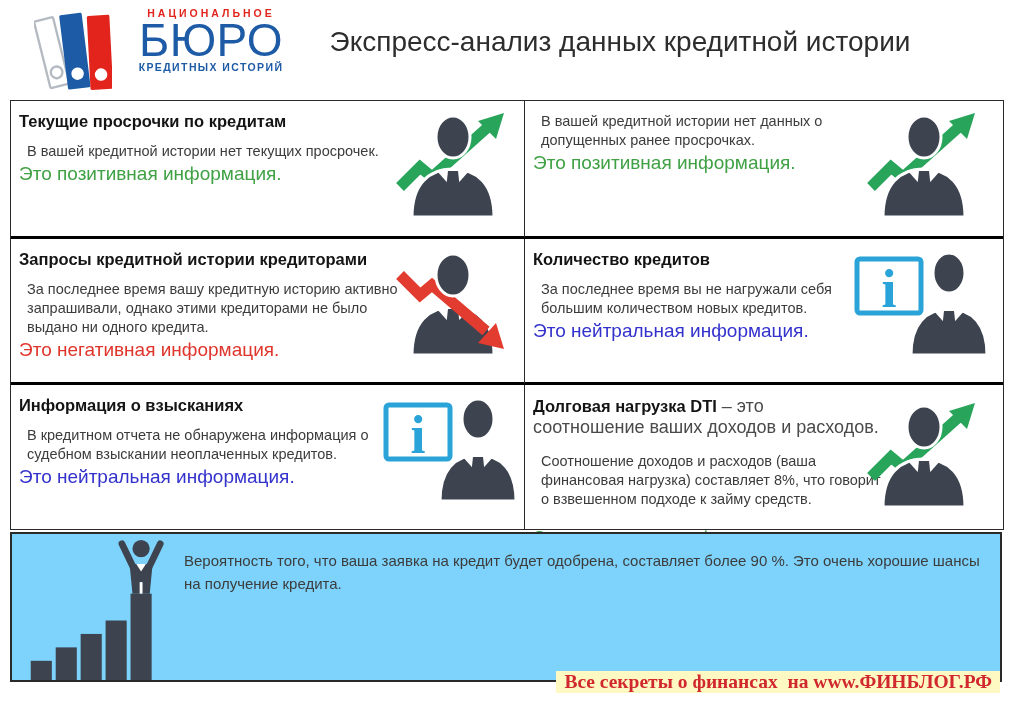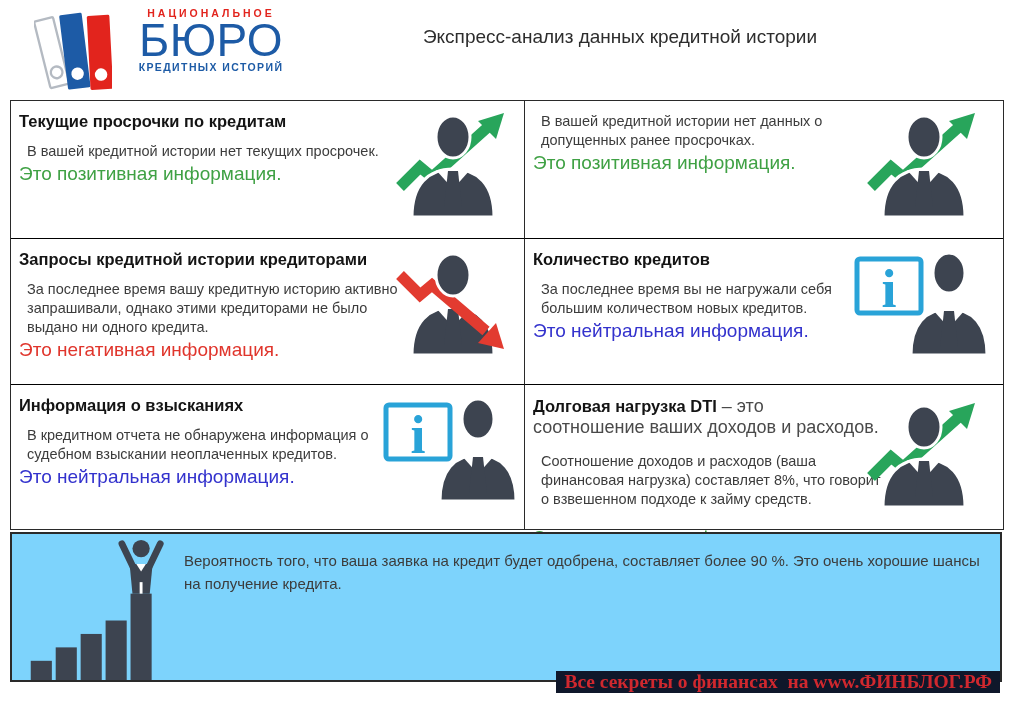--- a/index.html
+++ b/index.html
@@ -8,27 +8,27 @@
     font-family:"Liberation Sans",sans-serif;color:#3c3c3c;
   }
   
   .logo{position:absolute;left:34px;top:6px;width:210px;height:90px;}
   .logo-binders{position:absolute;left:0;top:3px;}
   .logo-text{position:absolute;left:74px;top:1px;width:150px;text-align:center;margin-left:28px;}
   .logo-nat{color:#e2241d;font-weight:bold;font-size:10.5px;letter-spacing:3px;white-space:nowrap;}
   .logo-buro{color:#1d5ba6;font-weight:normal;font-size:46px;line-height:42px;letter-spacing:0.5px;}
   .logo-cred{color:#1d5ba6;font-weight:bold;font-size:10.5px;letter-spacing:1.4px;white-space:nowrap;}
   .page-title{position:absolute;left:290px;top:26px;width:660px;text-align:center;
-    font-size:19px;color:#2d2d2d;}
+    font-size:28px;color:#2d2d2d;}
   
   .grid{position:absolute;left:10px;top:100px;width:992px;
     display:grid;grid-template-columns:514px 478px;grid-template-rows:138px 146px 144px;
     border:1px solid #2a2a2a;box-sizing:content-box;}
   .cell{position:relative;box-sizing:border-box;padding:11px 6px 0 8px;
-    border-right:1px solid #2a2a2a;border-bottom:1px solid #000000;background:#fff;}
+    border-right:1px solid #2a2a2a;border-bottom:3px solid #000000;background:#fff;}
   .cell:nth-child(2n){border-right:none;}
   .cell:nth-child(5),.cell:nth-child(6){border-bottom:none;}
   .cell-title{font-size:16.5px;font-weight:bold;color:#141414;margin:0 0 11px 0;}
   .cell-text{width:384px;}
   .cell.narrow .cell-text{width:346px;}
   .cell-body{font-size:14.5px;line-height:1.32;color:#3c3c3c;margin-left:8px;}
   .cell-status{font-size:19px;line-height:1.32;}
   .positive{color:#3fa144;}
   .negative{color:#e0352c;}
   .neutral{color:#3332cd;}
@@ -38,21 +38,21 @@
   .dti-rest,.dti-sub{font-size:18px;color:#4a4a4a;}
   .dti-sub{margin-bottom:14px;}
   .dti-status{margin-top:16px;}
   
   .summary{position:absolute;left:10px;top:532px;width:992px;height:150px;
     border:2px solid #2a2a2a;box-sizing:border-box;background:#7dd3fc;}
   .summary-icon{position:absolute;left:16px;bottom:0;}
   .summary-text{position:absolute;left:172px;top:16px;width:814px;
     font-size:15px;line-height:1.5;color:#3c3c3c;}
   
-  .footer{position:absolute;top:671px;right:24px;z-index:3;background:#0f172a;
+  .footer{position:absolute;top:671px;right:24px;z-index:3;background:#fef9c3;
     padding:0 8px;font-family:"Liberation Serif",serif;font-weight:bold;
     font-size:19.5px;color:#d0282e;white-space:pre;}
 </style>
 </head>
 <body>
 
 <div class="logo">
   <svg class="logo-binders" width="78" height="86" viewBox="0 0 100 110">
     <g transform="rotate(-14 22 55)">
       <rect x="10" y="12" width="25" height="88" rx="2" fill="#ffffff" stroke="#b4bac2" stroke-width="3"></rect>

